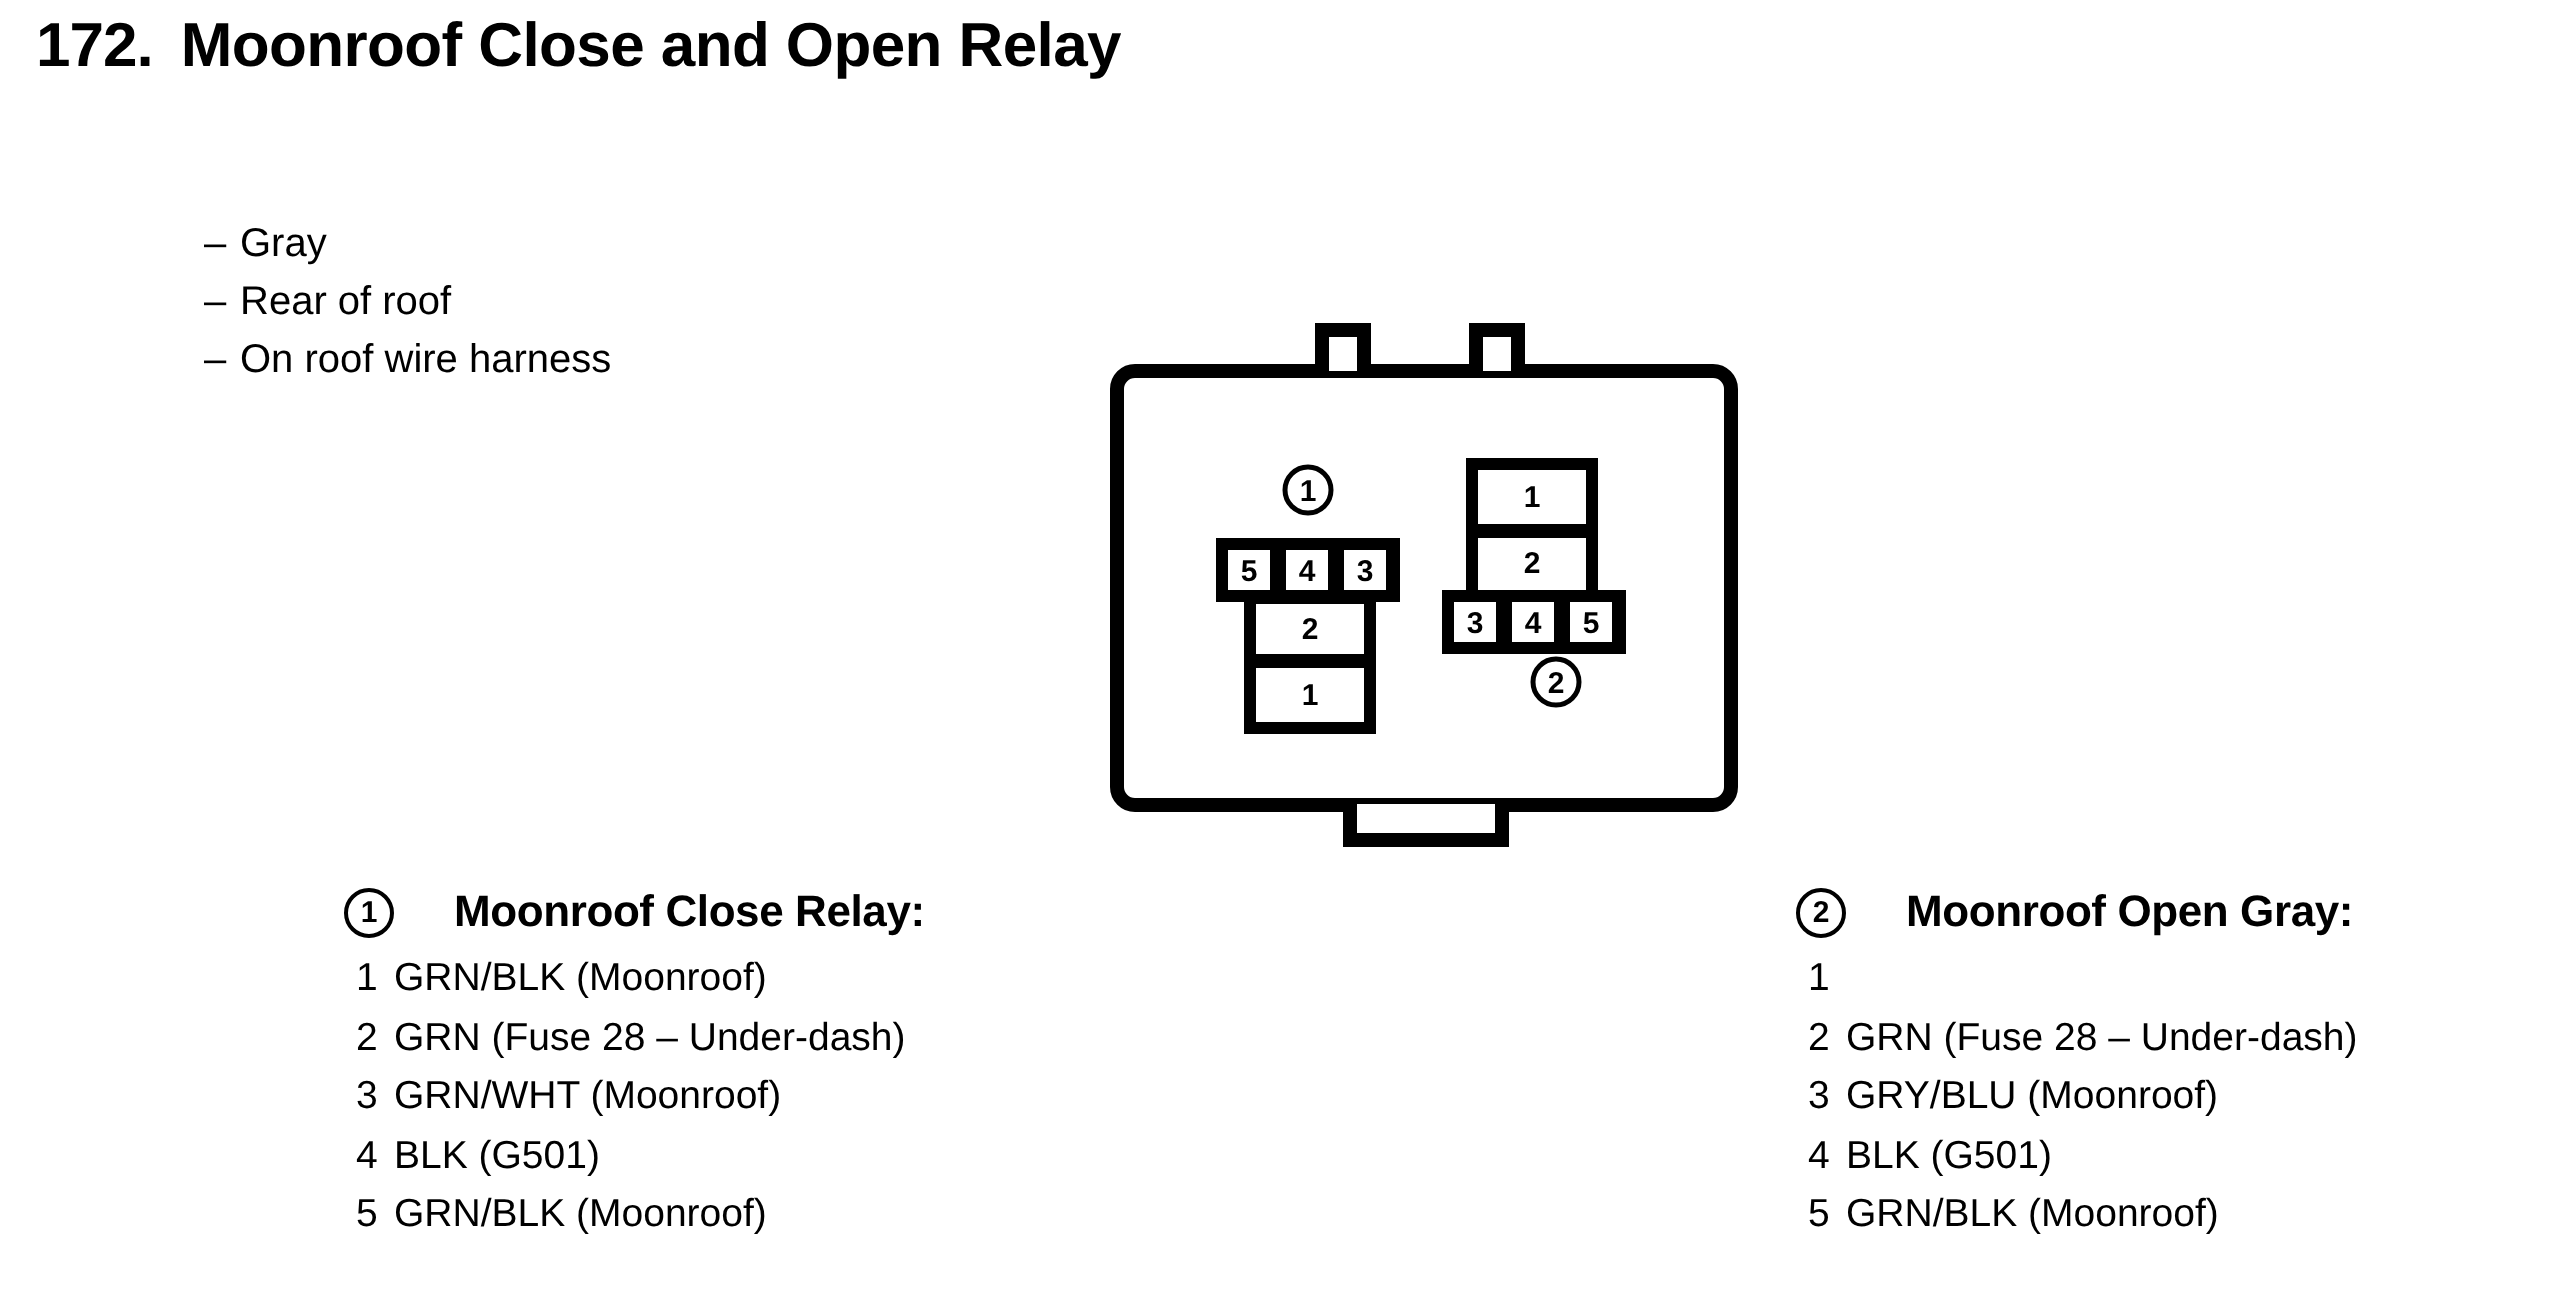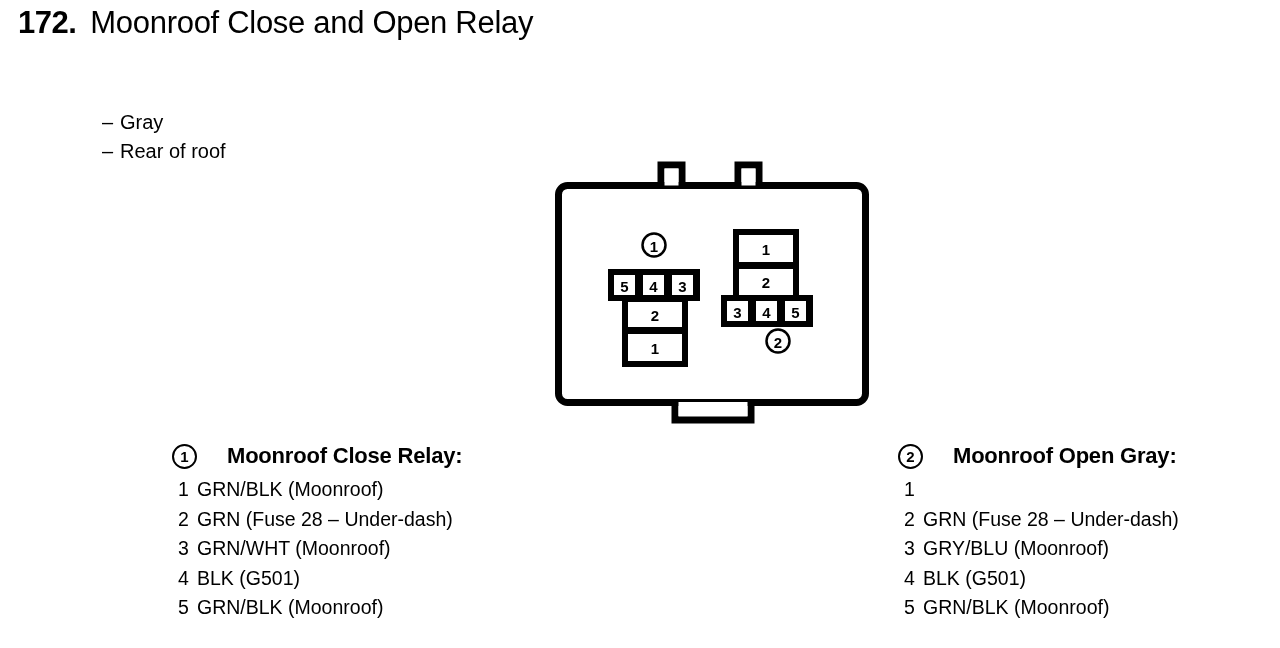--- a/index.html
+++ b/index.html
@@ -29,21 +29,21 @@
   }
   #heading .head-num {
     font-size: 31px;
     font-weight: bold;
     line-height: 38px;
     letter-spacing: -0.5px;
     white-space: nowrap;
   }
   #heading .head-title {
     font-size: 31px;
-    font-weight: normal;
+    font-weight: bold;
     line-height: 38px;
     letter-spacing: -0.3px;
     margin-left: 14px;
     max-width: 500px;
   }
 
   
   #sub-list {
     position: absolute;
     left: 102px;
@@ -150,20 +150,23 @@
     <span class="head-title">Moonroof Close and Open Relay</span>
   </div>
 </div>
 
 <div id="sub-list">
   <div class="sub-item">
     <span class="dash">–</span><span>Gray</span>
   </div>
   <div class="sub-item">
     <span class="dash">–</span><span>Rear of roof</span>
+  </div>
+  <div class="sub-item">
+    <span class="dash">–</span><span>On roof wire harness</span>
   </div>
 </div>
 
 <div id="connector-diagram">
   <svg width="360" height="275" viewBox="0 0 360 275" xmlns="http://www.w3.org/2000/svg">
 
     <rect x="28.5" y="35.5" width="307" height="217" rx="9" ry="9" fill="none" stroke="#000" stroke-width="7"></rect>
 
     <path d="M 131 35 L 131 15 L 152 15 L 152 35" fill="none" stroke="#000" stroke-width="7" stroke-linejoin="miter"></path>
     <path d="M 208 35 L 208 15 L 229 15 L 229 35" fill="none" stroke="#000" stroke-width="7" stroke-linejoin="miter"></path>

